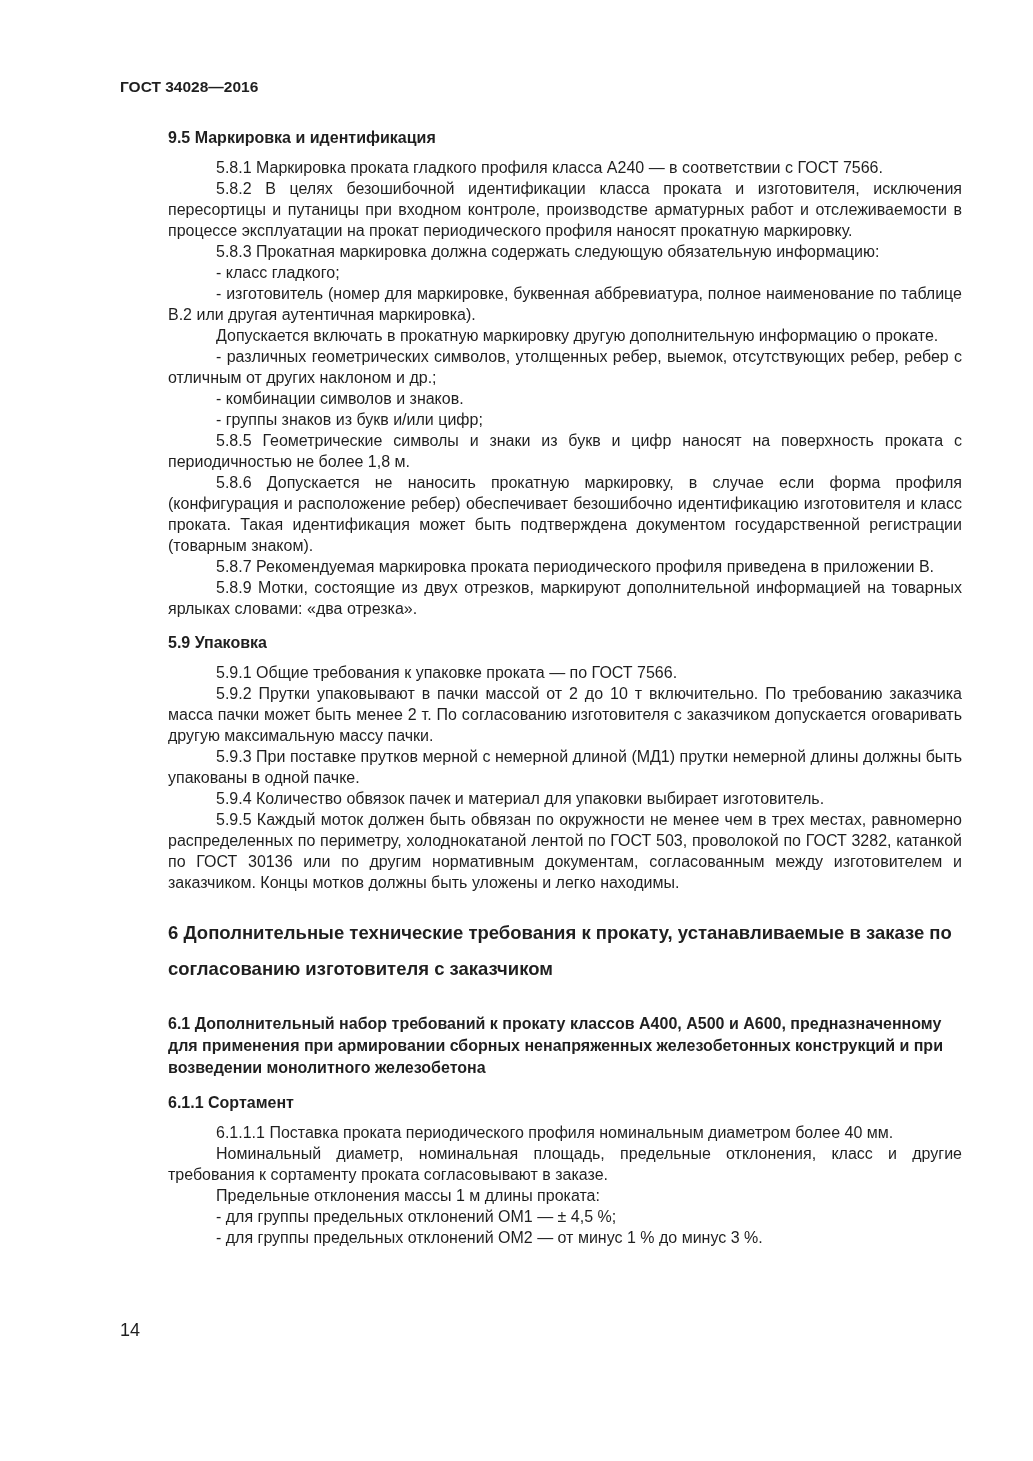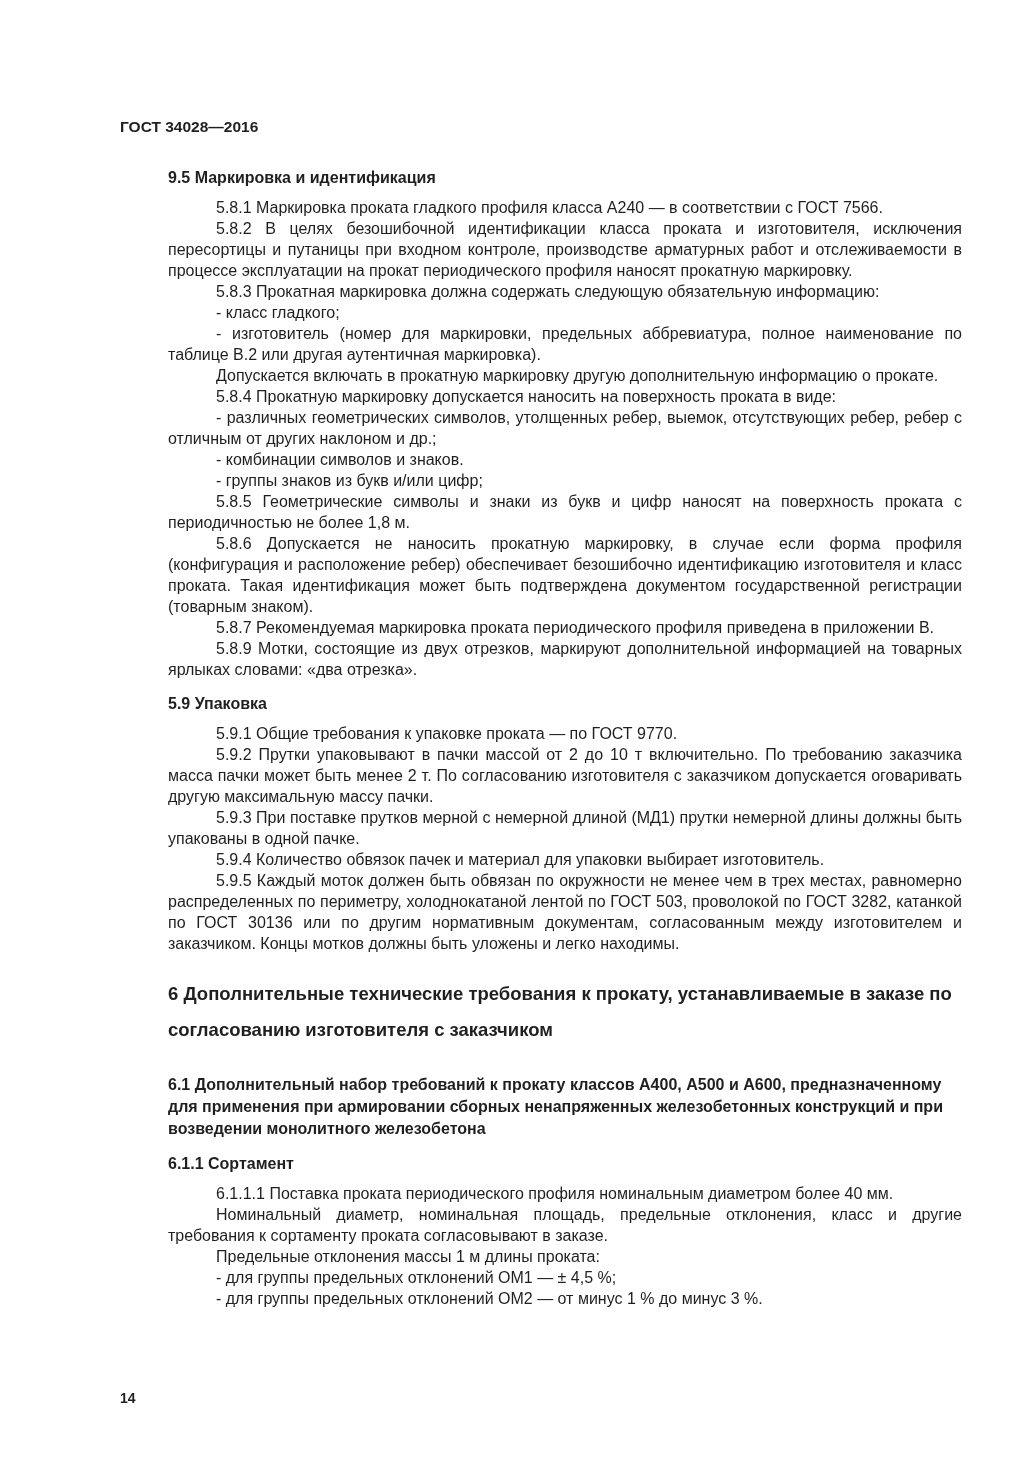--- a/index.html
+++ b/index.html
@@ -6,21 +6,21 @@
     margin: 0;
     padding: 0;
     background: #ffffff;
   }
   .page {
     position: relative;
     width: 1033px;
     height: 1461px;
     background: #ffffff;
     box-sizing: border-box;
-    padding: 116px 71px 0 120px;
+    padding: 76px 71px 0 120px;
     font-family: "Liberation Sans", sans-serif;
     font-size: 16px;
     line-height: 21px;
     color: #1f1f1f;
     overflow: hidden;
   }
   .doc-header {
     font-weight: bold;
     font-size: 15.5px;
     margin-bottom: 30px;
@@ -44,49 +44,47 @@
   }
   .subsection-heading {
     font-weight: bold;
     line-height: 22px;
     text-align: left;
     margin: 0 0 3px 48px;
   }
   .page-number {
     position: absolute;
     left: 120px;
-    top: 1388px;
-    font-size: 14px;
-    font-weight: bold;
+    top: 1320px;
+    font-size: 18px;
   }
 </style>
 </head>
 <body>
 
 <div class="page">
   <div class="doc-header">ГОСТ 34028—2016</div>
 
   <div>
       <div class="clause-heading">9.5 Маркировка и идентификация</div>
       <div class="paragraph">5.8.1 Маркировка проката гладкого профиля класса А240 — в соответствии с ГОСТ 7566.</div>
       <div class="paragraph">5.8.2 В целях безошибочной идентификации класса проката и изготовителя, исключения пересортицы и путаницы при входном контроле, производстве арматурных работ и отслеживаемости в процессе эксплуатации на прокат периодического профиля наносят прокатную маркировку.</div>
       <div class="paragraph">5.8.3 Прокатная маркировка должна содержать следующую обязательную информацию:</div>
       <div class="list-item">- класс гладкого;</div>
-      <div class="list-item">- изготовитель (номер для маркировки, предельных аббревиатура, полное наименование по таблице В.2 или другая аутентичная маркировка).</div>
+      <div class="list-item">- изготовитель (номер для маркировке, буквенная аббревиатура, полное наименование по таблице В.2 или другая аутентичная маркировка).</div>
       <div class="paragraph">Допускается включать в прокатную маркировку другую дополнительную информацию о прокате.</div>
-      <div class="paragraph">5.8.4 Прокатную маркировку допускается наносить на поверхность проката в виде:</div>
       <div class="list-item">- различных геометрических символов, утолщенных ребер, выемок, отсутствующих ребер, ребер с отличным от других наклоном и др.;</div>
       <div class="list-item">- комбинации символов и знаков.</div>
       <div class="list-item">- группы знаков из букв и/или цифр;</div>
       <div class="paragraph">5.8.5 Геометрические символы и знаки из букв и цифр наносят на поверхность проката с периодичностью не более 1,8 м.</div>
       <div class="paragraph">5.8.6 Допускается не наносить прокатную маркировку, в случае если форма профиля (конфигурация и расположение ребер) обеспечивает безошибочно идентификацию изготовителя и класс проката. Такая идентификация может быть подтверждена документом государственной регистрации (товарным знаком).</div>
       <div class="paragraph">5.8.7 Рекомендуемая маркировка проката периодического профиля приведена в приложении В.</div>
       <div class="paragraph">5.8.9 Мотки, состоящие из двух отрезков, маркируют дополнительной информацией на товарных ярлыках словами: «два отрезка».</div>
       <div class="clause-heading">5.9 Упаковка</div>
-      <div class="paragraph">5.9.1 Общие требования к упаковке проката — по ГОСТ 9770.</div>
+      <div class="paragraph">5.9.1 Общие требования к упаковке проката — по ГОСТ 7566.</div>
       <div class="paragraph">5.9.2 Прутки упаковывают в пачки массой от 2 до 10 т включительно. По требованию заказчика масса пачки может быть менее 2 т. По согласованию изготовителя с заказчиком допускается оговаривать другую максимальную массу пачки.</div>
       <div class="paragraph">5.9.3 При поставке прутков мерной с немерной длиной (МД1) прутки немерной длины должны быть упакованы в одной пачке.</div>
       <div class="paragraph">5.9.4 Количество обвязок пачек и материал для упаковки выбирает изготовитель.</div>
       <div class="paragraph">5.9.5 Каждый моток должен быть обвязан по окружности не менее чем в трех местах, равномерно распределенных по периметру, холоднокатаной лентой по ГОСТ 503, проволокой по ГОСТ 3282, катанкой по ГОСТ 30136 или по другим нормативным документам, согласованным между изготовителем и заказчиком. Концы мотков должны быть уложены и легко находимы.</div>
       <div class="section-heading">6 Дополнительные технические требования к прокату, устанавливаемые в заказе по согласованию изготовителя с заказчиком</div>
       <div class="subsection-heading">6.1 Дополнительный набор требований к прокату классов А400, А500 и А600, предназначенному для применения при армировании сборных ненапряженных железобетонных конструкций и при возведении монолитного железобетона</div>
       <div class="clause-heading">6.1.1 Сортамент</div>
       <div class="paragraph">6.1.1.1 Поставка проката периодического профиля номинальным диаметром более 40 мм.</div>
       <div class="paragraph">Номинальный диаметр, номинальная площадь, предельные отклонения, класс и другие требования к сортаменту проката согласовывают в заказе.</div>
       <div class="paragraph">Предельные отклонения массы 1 м длины проката:</div>

